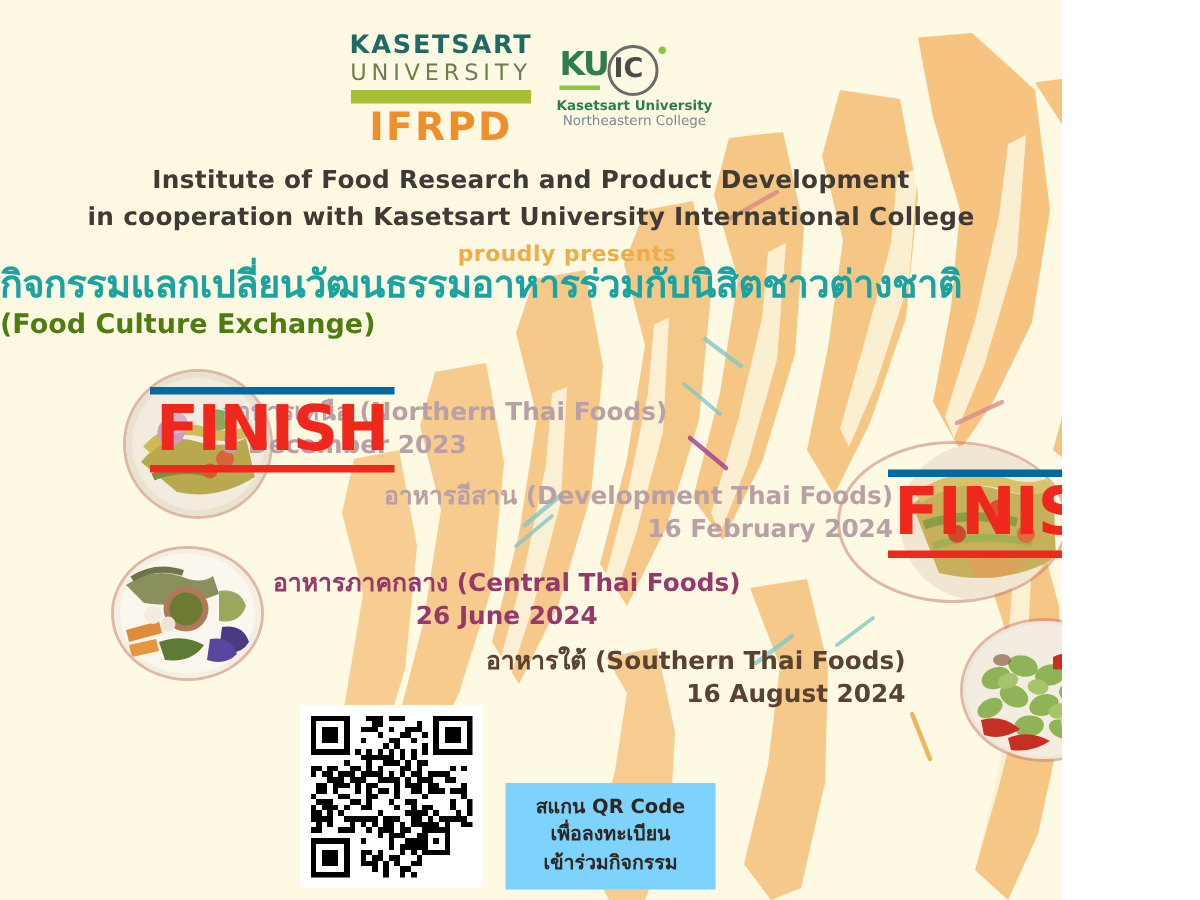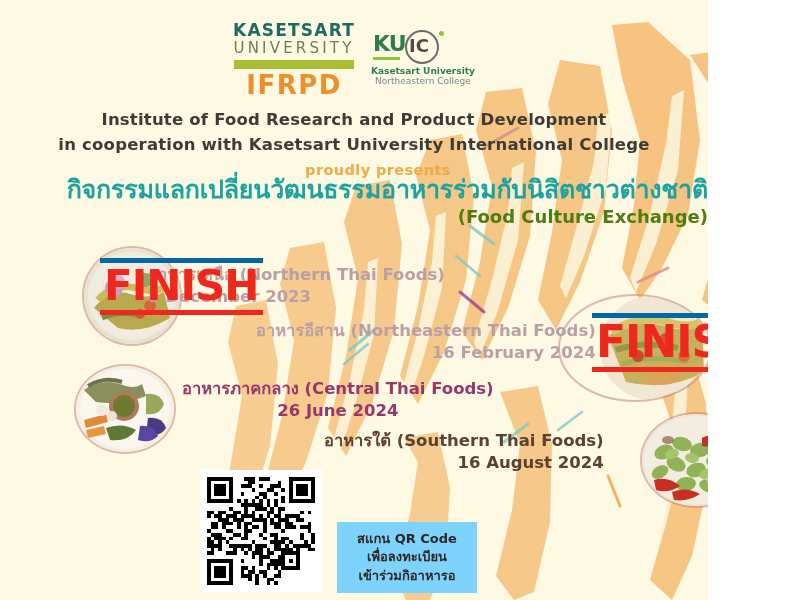--- a/index.html
+++ b/index.html
@@ -71,21 +71,21 @@
     font-size: 16.5px; font-weight: bold; color: #403a36; line-height: 1.5;
     letter-spacing: .2px;
   }
   .header .presents {
     font-size: 14.5px; font-weight: bold; color: #efab45; margin-top: 4px;
     letter-spacing: .4px;
     padding-left: 48px;
   }
 
   
-  .title { position: absolute; top: 174px; left: 0; right: 0; text-align: right; margin-left: 24px; }
+  .title { position: absolute; top: 174px; left: 0; right: 0; text-align: left; }
   .title .th {
     font-size: 25px; font-weight: bold; color: #1aa3a0; line-height: 1.25;
     letter-spacing: -.2px;
   }
   .title .en {
     font-size: 18px; font-weight: bold; color: #4d7c0f; line-height: 1.3;
   }
 
   
   .photo {
@@ -296,21 +296,21 @@
       </g>
     </svg>
   </div>
 
   <div class="entry done e1">
     <div class="name">อาหารเหนือ (Northern Thai Foods)</div>
     <div class="date">8 December 2023</div>
   </div>
 
   <div class="entry done e2">
-    <div class="name">อาหารอีสาน (Northeastern Thai Foods)</div>
+    <div class="name">อาหารอีสาน (Development Thai Foods)</div>
     <div class="date">16 February 2024</div>
   </div>
 
   <div class="entry e3">
     <div class="name">อาหารภาคกลาง (Central Thai Foods)</div>
     <div class="date">26 June 2024</div>
   </div>
 
   <div class="entry e4">
     <div class="name">อาหารใต้ (Southern Thai Foods)</div>
@@ -700,16 +700,16 @@
           <rect x="13" y="28" width="1" height="1"></rect>
           <rect x="16" y="28" width="1" height="1"></rect>
           <rect x="18" y="28" width="1" height="1"></rect>
         </g>
     </svg>
   </div>
 
   <div class="qr-caption">
     <div>สแกน QR Code</div>
     <div>เพื่อลงทะเบียน</div>
-    <div>เข้าร่วมกิอาหารอ</div>
+    <div>เข้าร่วมกิจกรรม</div>
   </div>
 
 </div>
 
 </body></html>

